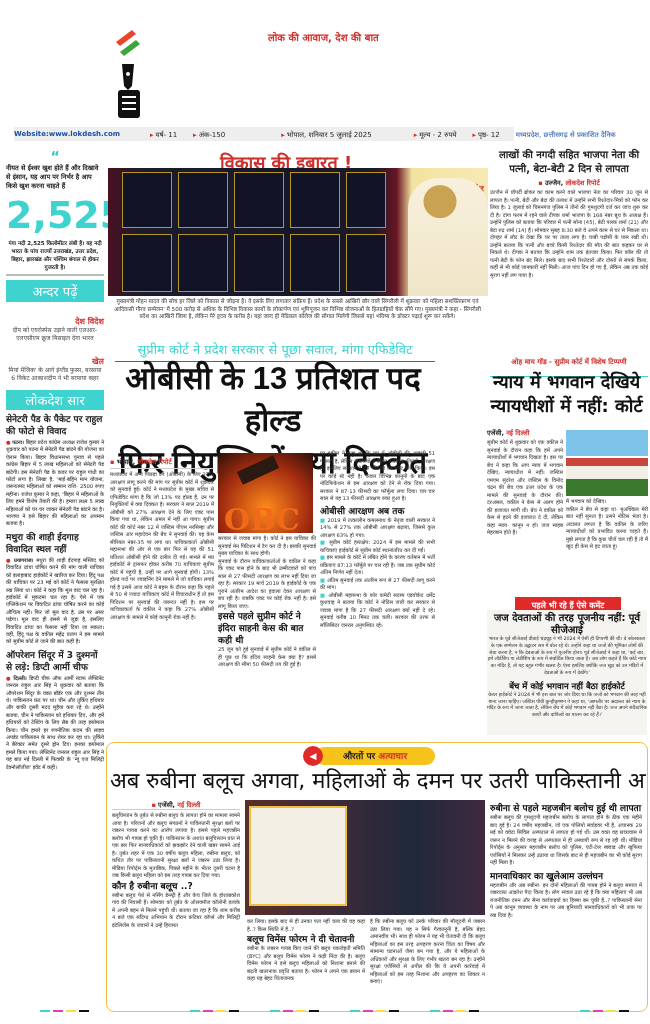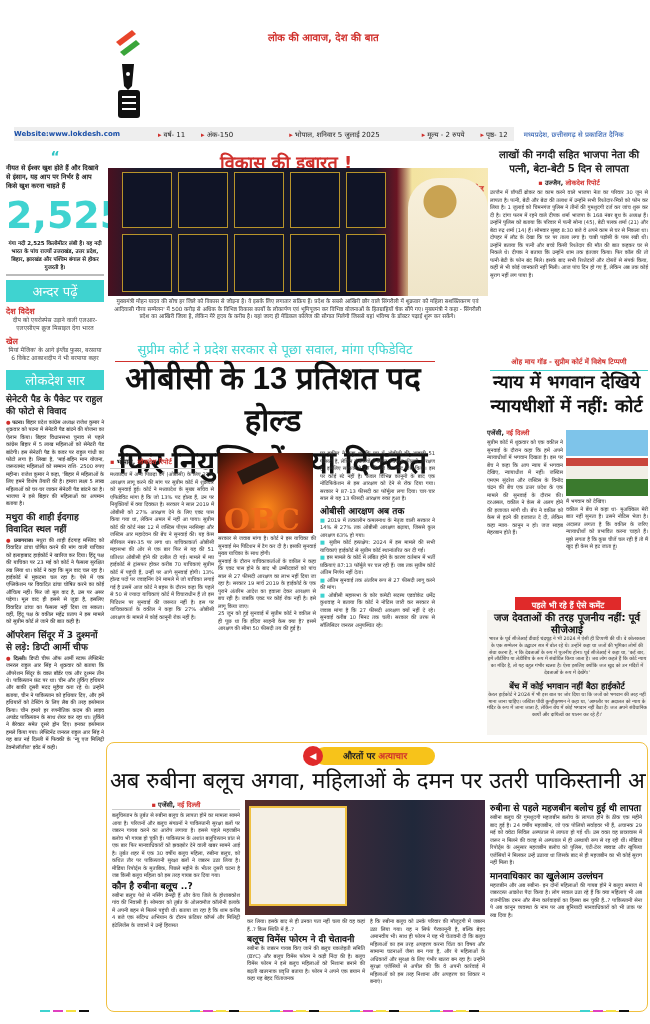--- a/index.html
+++ b/index.html
@@ -13,42 +13,42 @@
 .infobar span{margin-right:8px}
 .infobar .web{color:#1a4fa8;font-weight:bold}
 .infobar .pub{color:#1a4fa8;margin-left:auto}
 .tri{color:#d0302c;margin-right:2px}
 .col-left{left:6px;top:148px;width:98px;height:870px}
 .quote-mark{text-align:center;color:#2ec4c4;font-size:14px;font-weight:bold}
 .quote{font-size:6.5px;line-height:9px;font-weight:bold}
 .bignum{color:#3fd3d0;font-size:38px;font-weight:bold;text-align:center;line-height:48px}
 .numtext{font-size:5.5px;text-align:center;line-height:8px;font-weight:bold;border-bottom:2px solid #bbb;padding-bottom:3px}
 .andar{background:#3fd3d0;color:#fff;text-align:center;font-size:13px;margin-top:4px;padding:2px 0}
-.cat{color:#d0302c;font-size:8px;text-align:left;font-weight:bold;margin-top:3px}
+.cat{color:#d0302c;font-size:8px;text-align:right;font-weight:bold;margin-top:13px}
 .catdesc{font-size:6px;text-align:center;line-height:8px;color:#444}
 .sarbox{background:#3fd3d0;color:#fff;text-align:center;font-size:13px;padding:1px 0;margin-top:8px}
 .lhead{font-size:9px;font-weight:bold;line-height:12px;margin-top:3px}
 .ltext{font-size:5.2px;line-height:7.4px;text-align:justify;margin-top:2px}
 .dot{color:#d0302c}
 .photo-title{left:220px;top:150px;font-size:18px;color:#d0302c;font-weight:bold}
 .photo{left:108px;top:168px;width:380px;height:128px;background:linear-gradient(90deg,#4a1020 0%,#1c1c2c 8%,#16182a 50%,#1b1a28 70%,#6a1523 76%,#f3e3a0 80%,#f7e9b5 100%);overflow:hidden}
 .plaque{position:absolute;background:#101426;border:1px solid #b8942a}
 .person{position:absolute;left:300px;top:10px;width:80px;height:118px;background:radial-gradient(circle at 40% 20%,#c9a352 0 16px,transparent 17px),linear-gradient(#f8f0dc,#efe5c8);border-radius:30px 30px 0 0}
 .caption{left:110px;top:298px;width:375px;font-size:5.6px;line-height:7.6px;text-align:center;color:#333}
 .kicker{left:115px;top:340px;width:320px;text-align:center;color:#3fd3d0;font-size:13px;border-bottom:1px solid #d0302c;padding-bottom:3px}
 .headline{left:108px;top:358px;width:330px;font-family:"Liberation Sans",sans-serif;font-weight:bold;font-size:31px;line-height:42px;text-align:center;color:#111}
 .byline{font-size:6.5px;font-weight:bold}
 .byline .red{color:#d0302c}
 .body-text{font-size:5.2px;line-height:7.5px;text-align:justify;color:#333}
 .sub-head{font-weight:bold;font-size:9px;line-height:12px;color:#111}
 .obc-img{left:218px;top:453px;width:95px;height:80px;background:radial-gradient(circle at 50% 70%,#ff8c1a,#a32b10 60%,#2a1008);overflow:hidden}
 .obc-img .txt{position:absolute;bottom:-4px;left:6px;font-size:30px;font-weight:bold;color:#f06a1a;font-family:"DejaVu Serif",serif}
 .gavel{position:absolute;left:20px;top:10px;width:40px;height:14px;background:#2a1a12;transform:rotate(-25deg)}
 .rhead{font-size:10px;font-weight:bold;line-height:14px;text-align:center}
-.sc-kicker{left:490px;top:357px;width:158px;text-align:center;font-size:7px;color:#d0302c;font-weight:bold;border-bottom:1px solid #3fd3d0;padding-bottom:4px}
+.sc-kicker{left:490px;top:357px;width:158px;text-align:center;font-size:7px;color:#d0302c;font-weight:bold;border-bottom:1px solid #3fd3d0;padding-bottom:10px}
 .sc-head{left:485px;top:370px;width:163px;text-align:center;font-size:18px;line-height:24px;font-weight:bold;color:#111}
 .sc-img{left:566px;top:430px;width:82px;height:66px;background:linear-gradient(#7ec4ea 0 40%,#fff 40% 42%,#c9463c 42% 55%,#f1efe6 55% 75%,#3b7a2e 75%);}
 .red-banner{left:515px;top:597px;width:106px;background:#e02a2a;color:#fff;text-align:center;font-size:8px;font-weight:bold;padding:2px 0}
 .quote-box{left:487px;top:610px;width:160px;height:125px;background:#f6f4f0}
 .ak-box{left:106px;top:742px;width:542px;height:270px;border:1.5px solid #f0c040;border-radius:8px}
 .ak-badge{left:315px;top:747px;width:120px;height:18px;background:#f7c31a;border-radius:9px;font-size:9px;font-weight:bold;text-align:center;line-height:18px}
 .ak-badge .red{color:#d0302c}
 .ak-badge-icon{position:absolute;left:-12px;top:-1px;width:20px;height:20px;border-radius:10px;background:#e02a2a;color:#fff;font-size:9px;line-height:20px;text-align:center}
 .ak-head{left:110px;top:767px;width:536px;font-size:22px;line-height:28px;text-align:center;color:#111;white-space:nowrap;overflow:hidden}
 .ak-img{left:245px;top:800px;width:240px;height:115px;background:linear-gradient(90deg,#5a2e2a,#3a2a3a 40%,#20283a 70%,#402a40);overflow:hidden}
@@ -68,21 +68,21 @@
     <rect x="6" y="62" width="22" height="28" rx="3" fill="#111"></rect>
     <rect x="10" y="68" width="14" height="2" fill="#fff"></rect>
     <rect x="10" y="74" width="14" height="2" fill="#fff"></rect>
     <rect x="10" y="80" width="14" height="2" fill="#fff"></rect>
   </svg>
   <div class="abs tagline">लोक की आवाज, देश की बात</div>
 </div>
 
 <div class="abs infobar">
   <span class="web">Website:www.lokdesh.com</span>
-  <span style="margin-left:30px"><b class="tri">▸</b><span>वर्ष- 11</span></span>
+  <span style="margin-left:22px"><b class="tri">▸</b><span>वर्ष- 11</span></span>
   <span><b class="tri">▸</b><span>अंक-150</span></span>
   <span style="margin-left:40px"><b class="tri">▸</b><span>भोपाल, शनिवार 5 जुलाई 2025</span></span>
   <span style="margin-left:26px"><b class="tri">▸</b><span>मूल्य - 2 रुपये</span></span>
   <span><b class="tri">▸</b><span>पृष्ठ- 12</span></span>
   <span class="pub">मध्यप्रदेश, छत्तीसगढ़ से प्रकाशित दैनिक</span>
 </div>
 
 <div class="abs col-left">
   <div class="quote-mark">“</div>
   <div class="quote">नीयत से ईश्वर खुश होते हैं और दिखावे से इंसान, यह आप पर निर्भर है आप किसे खुश करना चाहते हैं</div>
@@ -120,41 +120,42 @@
   <div class="plaque" style="left:70px;top:66px;width:50px;height:58px"></div>
   <div class="plaque" style="left:126px;top:66px;width:50px;height:58px"></div>
   <div class="plaque" style="left:182px;top:66px;width:50px;height:58px"></div>
   <div class="plaque" style="left:238px;top:66px;width:40px;height:58px"></div>
   <div style="position:absolute;left:330px;top:14px;font-size:9px;font-weight:bold;color:#d0302c">₹500 करोड़</div>
   <div class="person"></div>
 </div>
 <div class="abs caption">मुख्यमंत्री मोहन यादव की सोच हर जिले को विकास से जोड़ना है। वे इसके लिए लगातार सक्रिय हैं। प्रदेश के सबसे आखिरी छोर वाले सिंगरौली में शुक्रवार को महिला सशक्तिकरण एवं आदिवासी गौरव सम्मेलन' में 500 करोड़ से अधिक के विभिन्न विकास कार्यों के लोकार्पण एवं भूमिपूजन कर विभिन्न योजनाओं के हितग्राहियों चेक सौंपे गए। मुख्यमंत्री ने कहा - सिंगरौली प्रदेश का आखिरी जिला है, लेकिन मेरे हृदय के करीब है। यहां जल्द ही मेडिकल कॉलेज की सौगात मिलेगी जिससे यहां भविष्य के डॉक्टर पढ़ाई शुरू कर सकेंगे।</div>
 
 <div class="abs" style="left:490px;top:148px;width:158px">
-  <div class="rhead">लाखों की नगदी सहित भाजपा नेता की पत्नी, बेटा-बेटी 5 दिन से लापता</div>
+  <div class="rhead">लाखों की नगदी सहित भाजपा नेता की पत्नी, बेटा-बेटी 2 दिन से लापता</div>
   <div class="byline" style="text-align:center;margin:2px 0"><span class="dot">▪ </span><span>उज्जैन,</span> <span class="red" style="color:#d0302c">लोकदेश रिपोर्ट</span></div>
   <div class="body-text">उज्जैन में प्रॉपर्टी ब्रोकर का काम करने वाले भाजपा नेता का परिवार 30 जून से लापता है। पत्नी, बेटी और बेटा की तलाश में उन्होंने सभी रिश्तेदार-मित्रों को फोन कर लिया है। 1 जुलाई को चिमनगंज पुलिस ने तीनों की गुमशुदगी दर्ज कर जांच शुरू कर दी है। दांगा फरम में रहने वाले दीपक शर्मा भाजपा के 168 नंबर बूथ के अध्यक्ष हैं। उन्होंने पुलिस को बताया कि परिवार में पत्नी सोना (45), बेटी पलक शर्मा (21) और बेटा रुद्र शर्मा (14) हैं। सोमवार सुबह 8:30 बजे वे अपने काम से घर से निकला था। दोपहर में लौट के देखा कि घर पर ताला लगा है। चाबी पड़ोसी के पास रखी थी। उन्होंने बताया कि पत्नी और बच्चे किसी रिश्तेदार की मौत की बात कहकर घर से निकले थे। दीपक ने बताया कि उन्होंने शाम तक इंतजार किया। फिर कॉल की तो पत्नी-बेटी के फोन बंद मिले। इसके बाद सभी रिश्तेदारों और दोस्तों से संपर्क किया, कहीं से भी कोई जानकारी नहीं मिली। आज पांच दिन हो गए हैं, लेकिन अब तक कोई सुराग नहीं लग पाया है।</div>
 </div>
 
 <div class="abs kicker">सुप्रीम कोर्ट ने प्रदेश सरकार से पूछा सवाल, मांगा एफिडेविट</div>
 <div class="abs headline">
   <div>ओबीसी के 13 प्रतिशत पद होल्ड</div>
   <div>फिर नियुक्ति में क्या दिक्कत</div>
 </div>
 <div class="abs" style="left:110px;top:457px;width:104px">
   <div class="byline" style="border-bottom:1px solid #ccc;padding-bottom:2px;margin-bottom:2px"><span class="dot">▪ </span><span>भोपाल,</span> <span style="color:#d0302c">लोकदेश रिपोर्ट</span></div>
   <div class="body-text">मध्यप्रदेश में अन्य पिछड़ा वर्ग (ओबीसी) के लिए 27% आरक्षण लागू करने की मांग पर सुप्रीम कोर्ट में शुक्रवार को सुनवाई हुई। कोर्ट ने मध्यप्रदेश के मुख्य सचिव से एफिडेविट मांगा है कि जो 13% पद होल्ड हैं, उन पर नियुक्तियों में क्या दिक्कत है। सरकार ने साल 2019 में ओबीसी को 27% आरक्षण देने के लिए एक्ट पास किया गया था, लेकिन अमल में नहीं आ पाया। सुप्रीम कोर्ट की कोर्ट नंबर 12 में जस्टिस पीएस नरसिम्हा और जस्टिस आर महादेवन की बेंच ने सुनवाई की। यह केस सीरियल नंबर-35 पर लगा था। याचिकाकर्ता ओबीसी महासभा की ओर से एक बार फिर से यह की 51 प्रतिशत ओबीसी होने की दलील दी गई। मामले में मप्र हाईकोर्ट से ट्रांसफर होकर करीब 70 याचिकाएं सुप्रीम कोर्ट में पहुंची हैं, उन्हीं पर आगे सुनवाई होगी। 13% होल्ड पदों पर ज्वाइनिंग देने मामले में जो याचिका लगाई गई है उसमें आज कोर्ट ने बहस के दौरान कहा कि पहले से 50 से ज्यादा याचिकाएं कोर्ट में विचाराधीन हैं तो इस पिटिशन पर सुनवाई की जरूरत नहीं है। इस पर याचिकाकर्ता के वकील ने कहा कि 27% ओबीसी आरक्षण के मामले में कोई कानूनी रोक नहीं है।</div>
 </div>
 <div class="abs obc-img">
   <div class="gavel"></div>
   <div class="txt">OBC</div>
 </div>
 <div class="abs" style="left:218px;top:535px;width:98px">
   <div class="body-text">सरकार से जवाब मांगा है। कोर्ट ने इस याचिका की सुनवाई मेन पिटिशन में टैग कर दी है। इसकी सुनवाई मुख्य याचिका के साथ होगी।</div>
   <div class="body-text">सुनवाई के दौरान याचिकाकर्ताओं के वकील ने कहा कि एक्ट पास होने के बाद भी उम्मीदवारों को पांच साल से 27 फीसदी आरक्षण का लाभ नहीं दिया जा रहा है। सरकार 19 मार्च 2019 के हाईकोर्ट के एक पुराने अंतरिम आदेश का हवाला देकर आरक्षण से बच रही है। जबकि एक्ट पर कोई रोक नहीं है। इसे लागू किया जाए।</div>
+  <div class="sub-head">इससे पहले सुप्रीम कोर्ट ने इंदिरा साहनी केस की बात कही थी</div>
   <div class="body-text">25 जून को हुई सुनवाई में सुप्रीम कोर्ट ने वकील से ही पूछ था कि इंदिरा साहनी केस क्या है? इसमें आरक्षण की सीमा 50 फीसदी तय की हुई है।</div>
 </div>
 <div class="abs" style="left:320px;top:450px;width:115px">
   <div class="body-text">पर वकील ने कहा था कि मप्र में ओबीसी की आबादी 51 फीसदी है, लेकिन नौकरियों में केवल 13.66 फीसदी आरक्षण है। इसलिए सरकार ने 27 फीसदी का एक्ट पास किया। इस पर कोई स्टे नहीं है। केवल विभिन्न कानूनी के बाद एक नोटिफिकेशन से इस आरक्षण को देने से रोक दिया गया। सरकार ने 87-13 फीसदी का फॉर्मूला लगा दिया। चार-चार साल से यह 13 फीसदी आरक्षण रुका हुआ है।</div>
   <div class="sub-head" style="margin-top:2px">ओबीसी आरक्षण अब तक</div>
   <div class="body-text"><span style="color:#3fd3d0">■ </span><span>2019 में तत्कालीन कमलनाथ के नेतृत्व वाली सरकार ने 14% से 27% तक ओबीसी आरक्षण बढ़ाया, जिससे कुल आरक्षण 63% हो गया।</span></div>
   <div class="body-text"><span style="color:#3fd3d0">■ </span><span>सुप्रीम कोर्ट हस्तक्षेप: 2024 में इस मामले की सभी याचिकाएं हाईकोर्ट से सुप्रीम कोर्ट स्थानांतरित कर दी गईं।</span></div>
   <div class="body-text"><span style="color:#3fd3d0">■ </span><span>इस मामले के कोर्ट में लंबित होने के कारण वर्तमान में भर्ती प्रक्रियाएं 87:13 फॉर्मूले पर चल रही हैं। जब तक सुप्रीम कोर्ट अंतिम निर्णय नहीं देता।</span></div>
   <div class="body-text"><span style="color:#3fd3d0">■ </span><span>अंतिम सुनवाई तक अंतरिम रूप से 27 फीसदी लागू करने की मांग।</span></div>
   <div class="body-text"><span style="color:#3fd3d0">■ </span><span>ओबीसी महासभा के कोर कमेटी सदस्य एडवोकेट धर्मेंद्र कुशवाह ने बताया कि कोर्ट ने नोटिस जारी कर सरकार से जवाब मांगा है कि 27 फीसदी आरक्षण क्यों नहीं दे रहे। सुनवाई करीब 10 मिनट तक चली। सरकार की तरफ से सॉलिसिटर जनरल अनुपस्थित रहे।</span></div>

